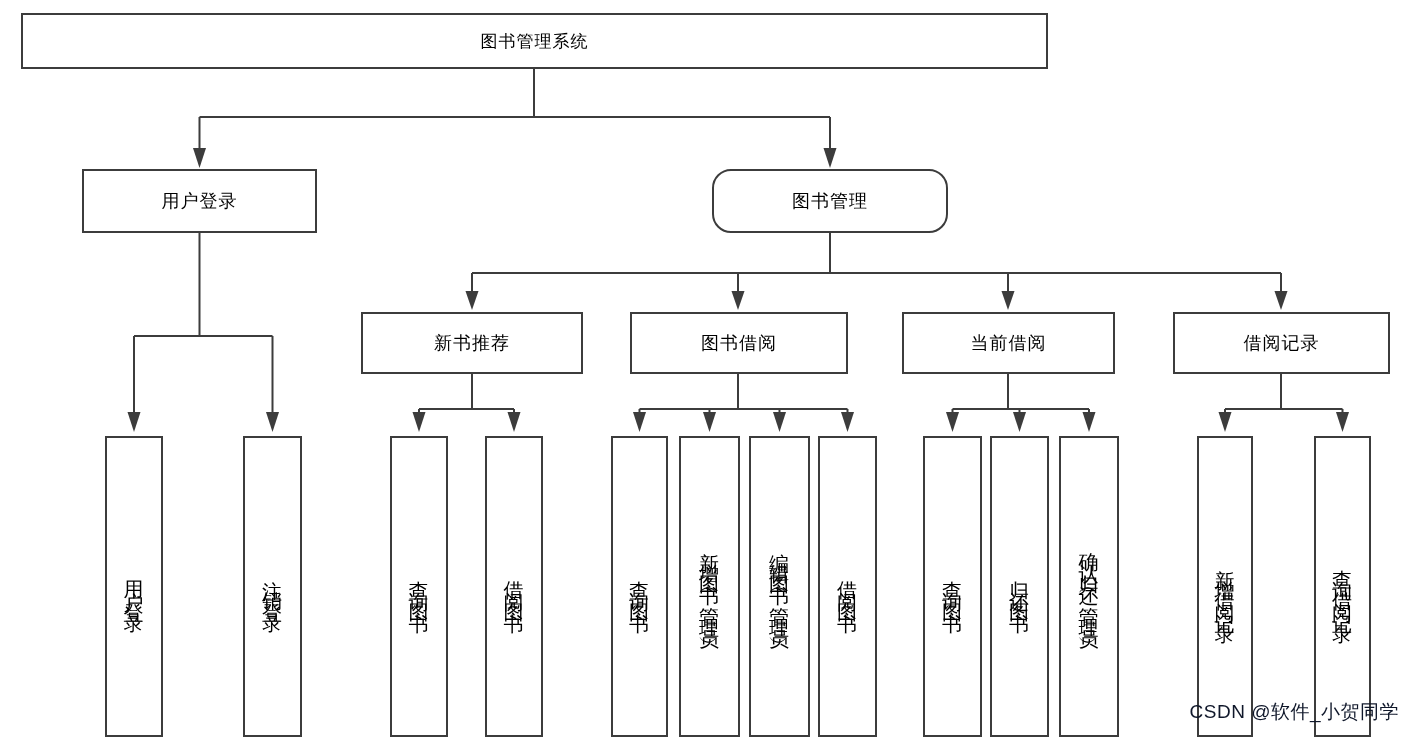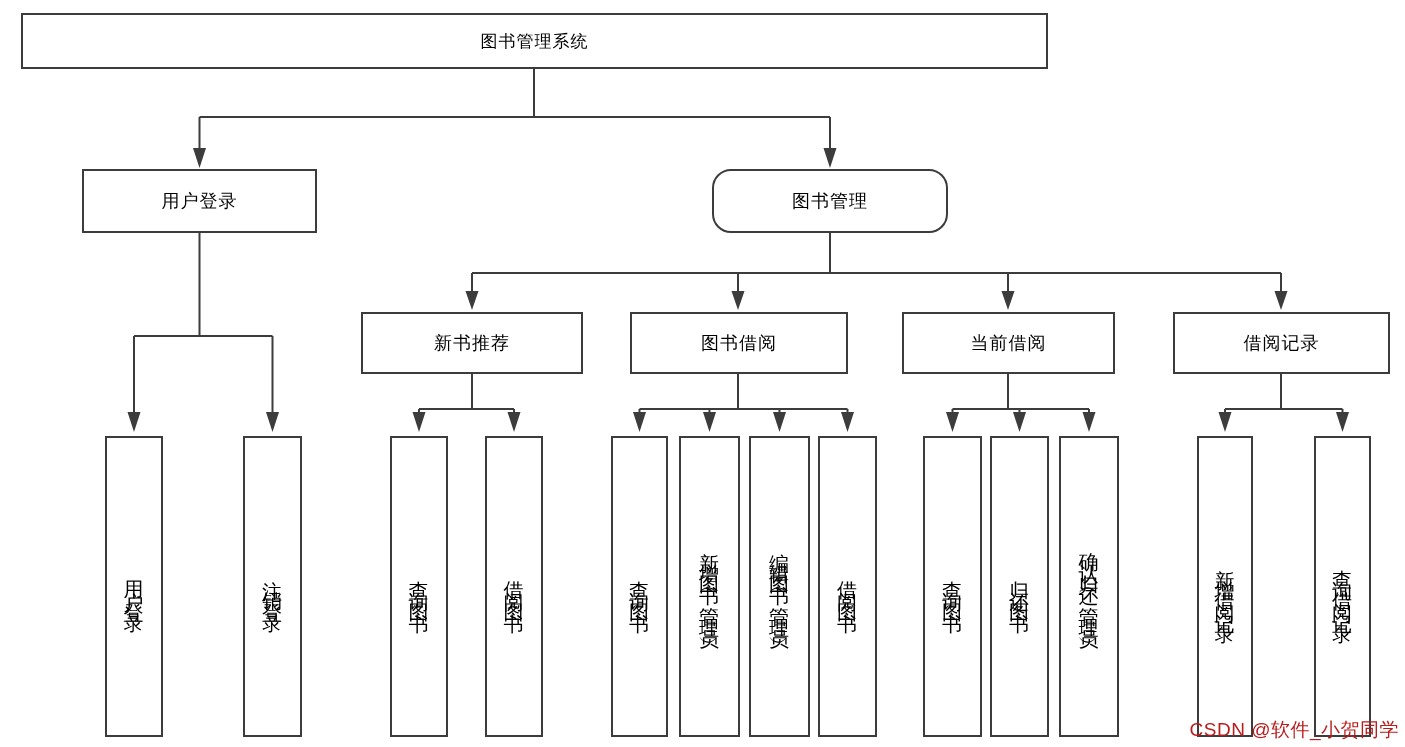--- a/index.html
+++ b/index.html
@@ -46,22 +46,22 @@
   .node.vert .vlabel {
     writing-mode: vertical-rl;
     text-orientation: mixed;
     letter-spacing: 11px;
     line-height: 1.1;
     white-space: nowrap;
   }
   .watermark {
     position: absolute;
     right: 6px;
-    bottom: 4px;
-    color: #b91c1c;
+    bottom: 22px;
+    color: #0f172a;
     font-size: 19px;
     letter-spacing: 0.5px;
     z-index: 5;
     white-space: nowrap;
   }
 </style>
 </head>
 <body>
 
 <div class="canvas">

